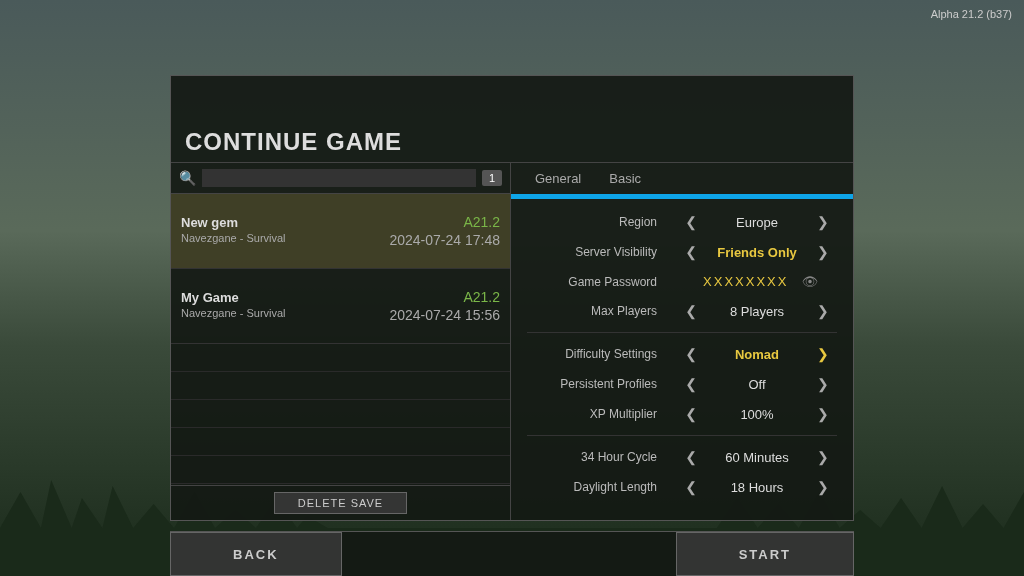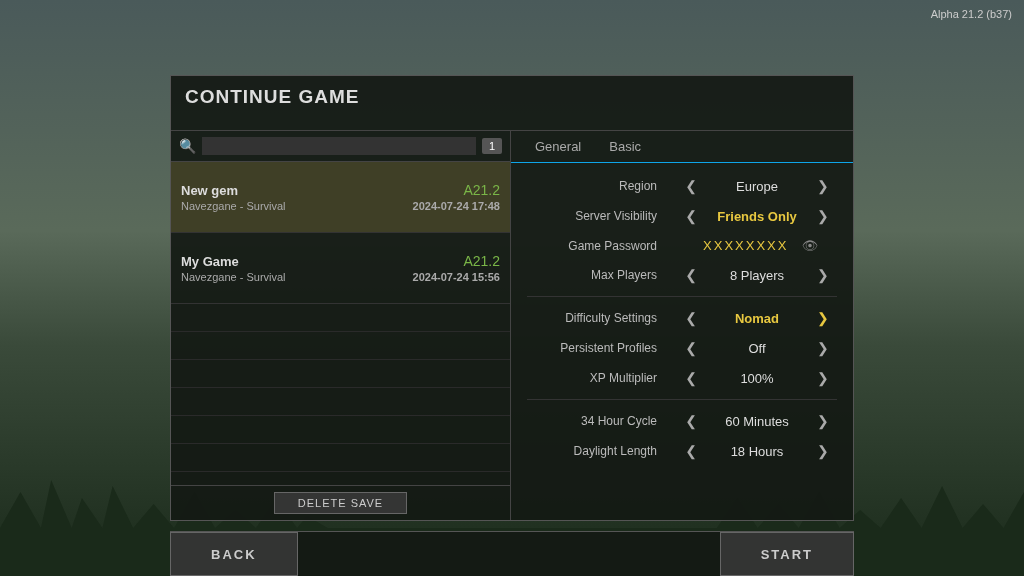--- a/index.html
+++ b/index.html
@@ -54,25 +54,26 @@
       bottom: 55px;
       background: rgba(20, 25, 20, 0.92);
       border: 1px solid #555;
       display: flex;
       flex-direction: column;
     }
 
     
     .panel-title {
       color: #ddd;
-      font-size: 19px;
+      font-size: 24px;
       font-weight: bold;
-      padding: 10px 14px 22px;
+      padding: 10px 14px 6px;
       border-bottom: 1px solid #444;
       letter-spacing: 1px;
+      margin-top: 42px;
     }
 
     
     .content {
       display: flex;
       flex: 1;
       overflow: hidden;
     }
 
     
@@ -154,22 +155,21 @@
       margin-top: 2px;
     }
 
     .game-mode {
       color: #aaa;
       font-size: 11px;
     }
 
     .game-date {
       color: #aaa;
-      font-size: 11px;
-      font-weight: bold;
+      font-size: 14px;
     }
 
     .empty-row {
       height: 28px;
       border-bottom: 1px solid #2a2a2a;
     }
 
     .list-footer {
       padding: 6px;
       border-top: 1px solid #444;
@@ -190,21 +190,21 @@
     
     .settings-section {
       flex: 1;
       display: flex;
       flex-direction: column;
     }
 
     
     .tabs {
       display: flex;
-      border-bottom: 1px solid #0ea5e9;
+      border-bottom: 5px solid #0ea5e9;
       padding: 0 10px;
     }
 
     .tab {
       color: #aaa;
       font-size: 13px;
       padding: 8px 14px;
       cursor: pointer;
     }
 
@@ -286,21 +286,21 @@
       background: rgba(20,25,20,0.92);
       border-top: 1px solid #555;
     }
 
     .bottom-btn {
       background: rgba(60,60,60,0.8);
       border: 1px solid #666;
       color: #ccc;
       font-size: 13px;
       font-weight: bold;
-      padding: 0 40px;
+      padding: 0 62px;
       cursor: pointer;
       letter-spacing: 2px;
       height: 100%;
     }
 
     .divider-line {
       height: 1px;
       background: #333;
       margin: 6px 16px;
     }

